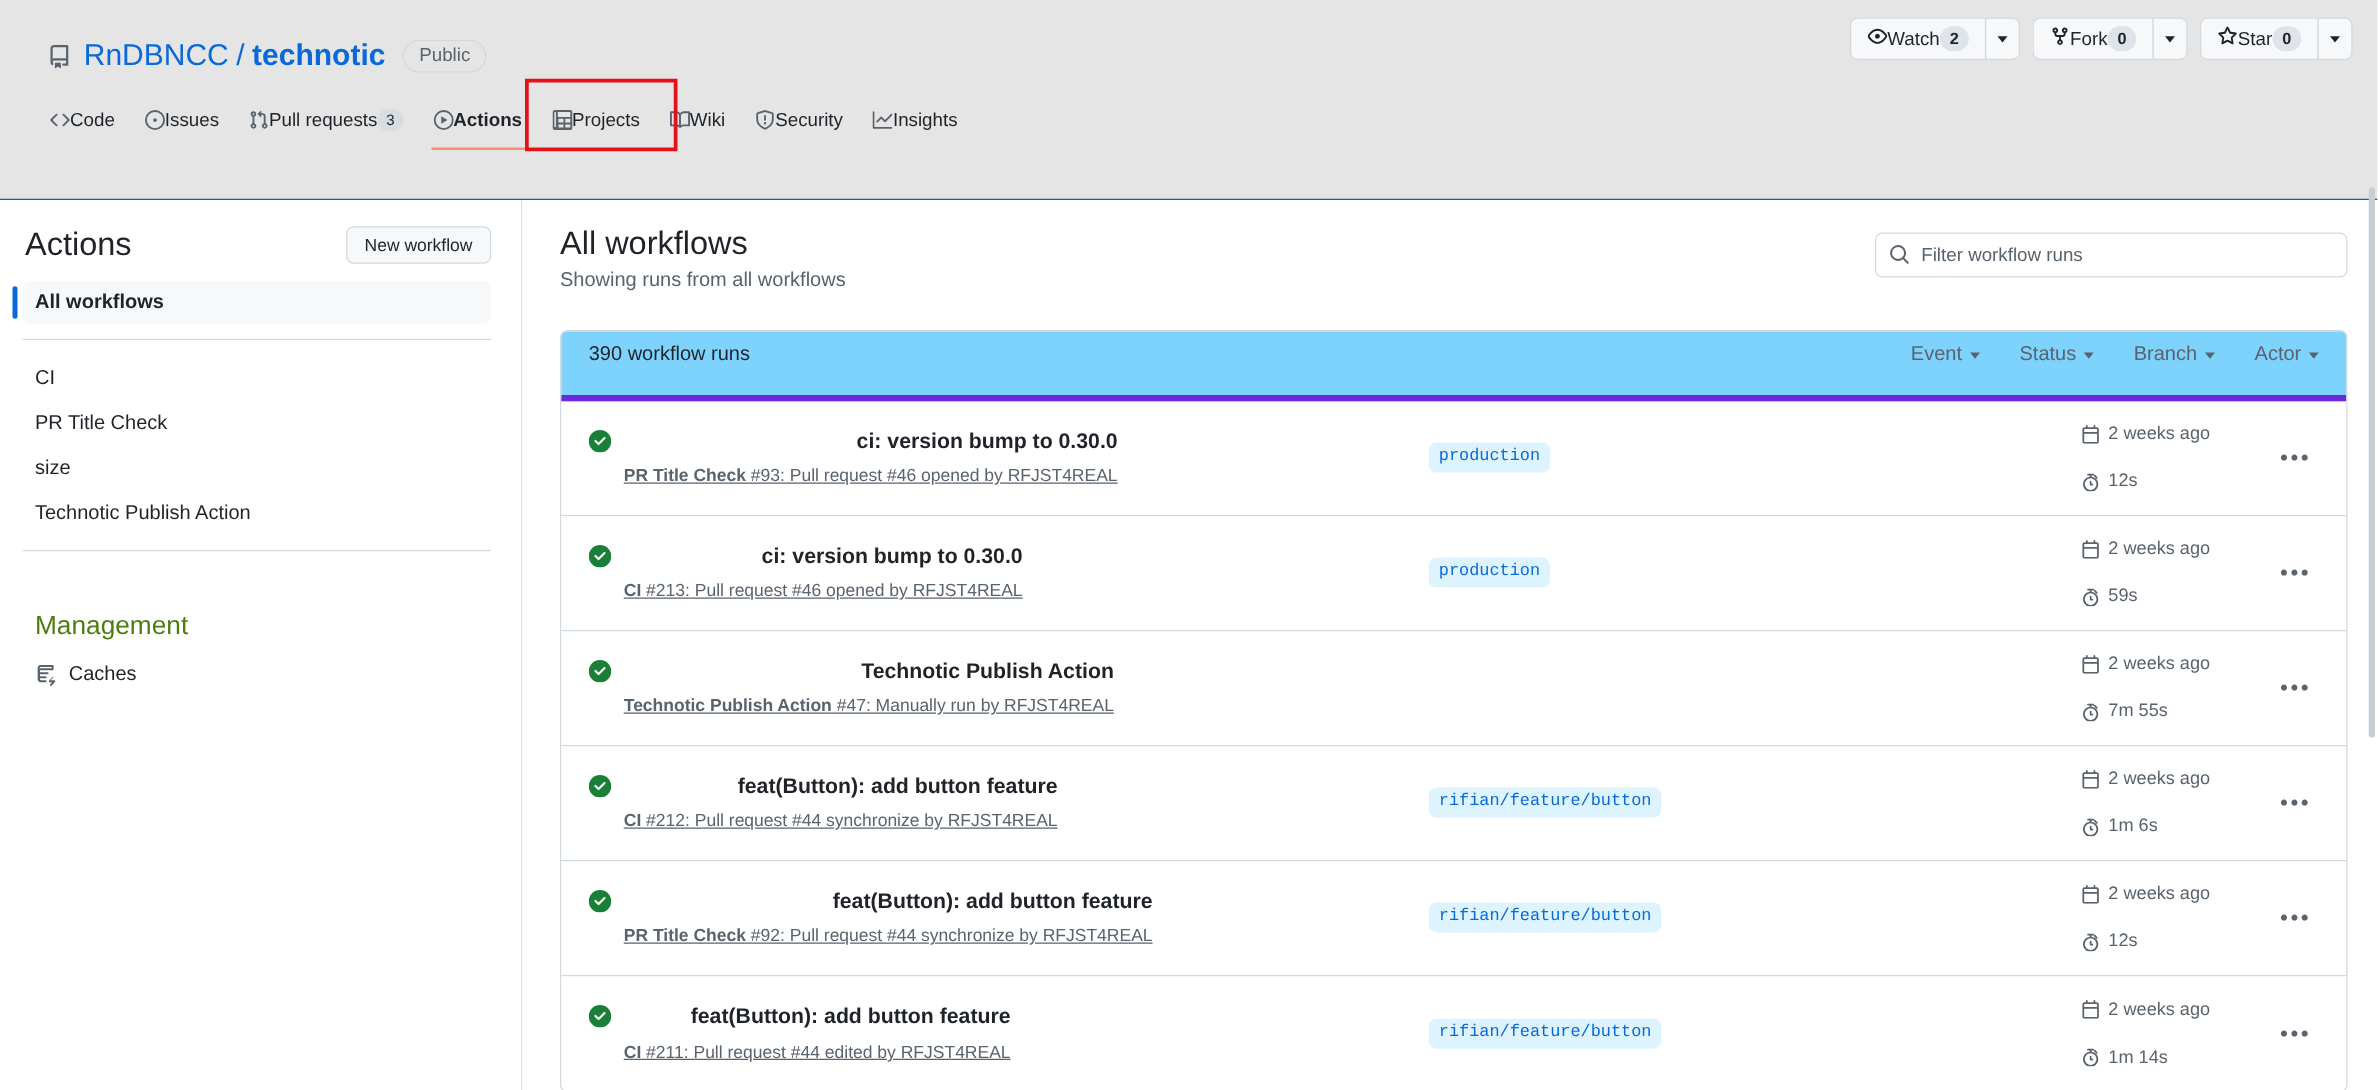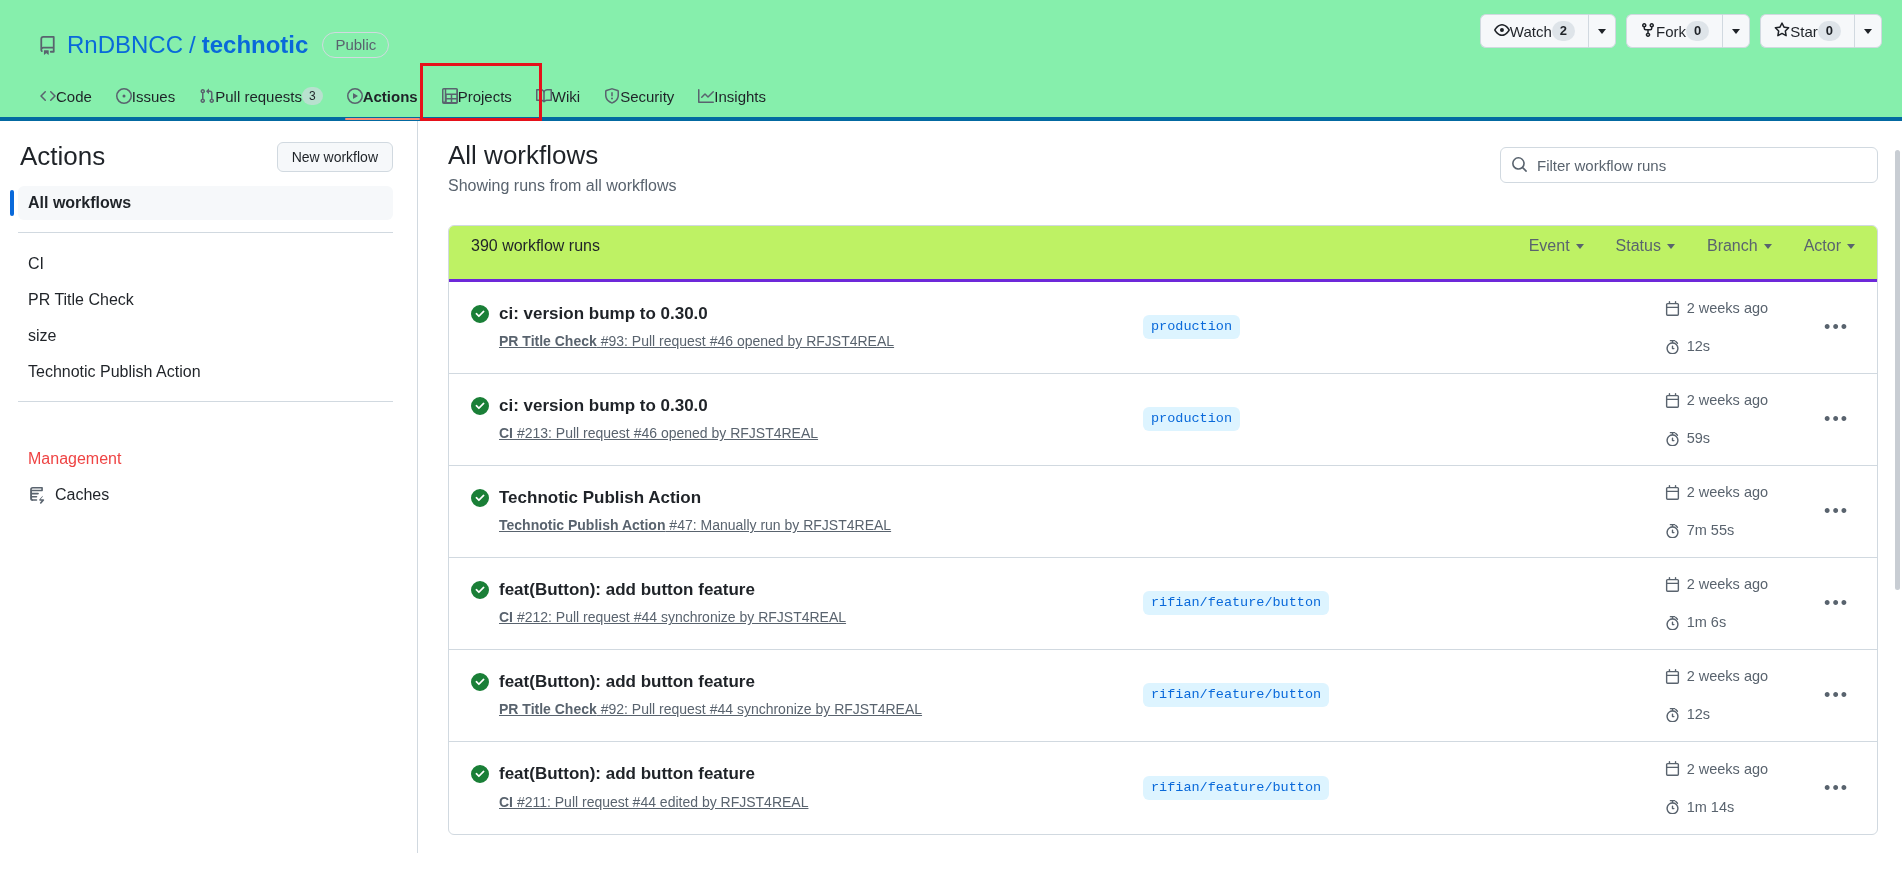--- a/index.html
+++ b/index.html
@@ -8,23 +8,23 @@
     width: 1902px;
     height: 872px;
     background: #ffffff;
     font-family: "Liberation Sans", sans-serif;
     color: #1f2328;
     overflow: hidden;
   }
 
   
   .repo-header {
-    background: #86efac;
-    border-bottom: 4px solid #0369a1;
-    height: 121px;
+    background: #e5e5e5;
+    border-bottom: 1px solid #0369a1;
+    height: 160px;
     position: relative;
   }
   .repo-titlebar {
     display: flex;
     align-items: center;
     padding: 22px 0 0 38px;
     height: 68px;
   }
   .repo-icon { margin-right: 10px; display: flex; align-items: center; color: #59636e; }
   .repo-owner {
@@ -202,22 +202,22 @@
     width: 4px; height: 26px;
     background: #0969da;
     border-radius: 6px;
   }
   .side-divider {
     border: none;
     border-top: 1px solid #d1d9e0;
     margin: 12px 0 14px 0;
   }
   .side-section-label {
-    font-size: 16px;
-    color: #ef4444;
+    font-size: 21px;
+    color: #4d7c0f;
     padding: 0 10px;
     margin-bottom: 10px;
     margin-top: 48px;
   }
   .side-ico { color: #59636e; display: flex; align-items: center; }
 
   
   .main {
     flex: 1;
     padding: 18px 24px 0 30px;
@@ -256,22 +256,22 @@
   }
 
   .runs-card {
     margin-top: 30px;
     border: 1px solid #d1d9e0;
     border-radius: 6px;
     overflow: hidden;
     background: #ffffff;
   }
   .runs-card-head {
-    background: #bef264;
-    border-bottom: 3px solid #6d28d9;
+    background: #7dd3fc;
+    border-bottom: 5px solid #6d28d9;
     height: 56px;
     display: flex;
     align-items: center;
     justify-content: space-between;
     padding: 0 22px 12px 22px;
   }
   .runs-count { font-size: 16px; color: #1f2328; }
   .filters { display: flex; align-items: center; gap: 32px; }
   .filter-dd {
     display: flex; align-items: center; gap: 6px;
@@ -279,20 +279,21 @@
     white-space: nowrap;
   }
   .filter-dd .caret { border-top-color: #59636e; }
 
   .run-row {
     display: flex;
     align-items: center;
     border-bottom: 1px solid #d1d9e0;
     padding: 16px 22px 16px 22px;
     min-height: 92px;
+    text-align: right;
   }
   .run-row:last-child { border-bottom: none; }
   .run-main { flex: 0 0 660px; display: flex; gap: 10px; align-items: flex-start; min-width: 0; }
   .status-ico { margin-top: 2px; flex: 0 0 auto; display: flex; }
   .run-title {
     font-size: 17px;
     font-weight: 600;
     color: #1f2328;
     text-decoration: none;
     display: block;

